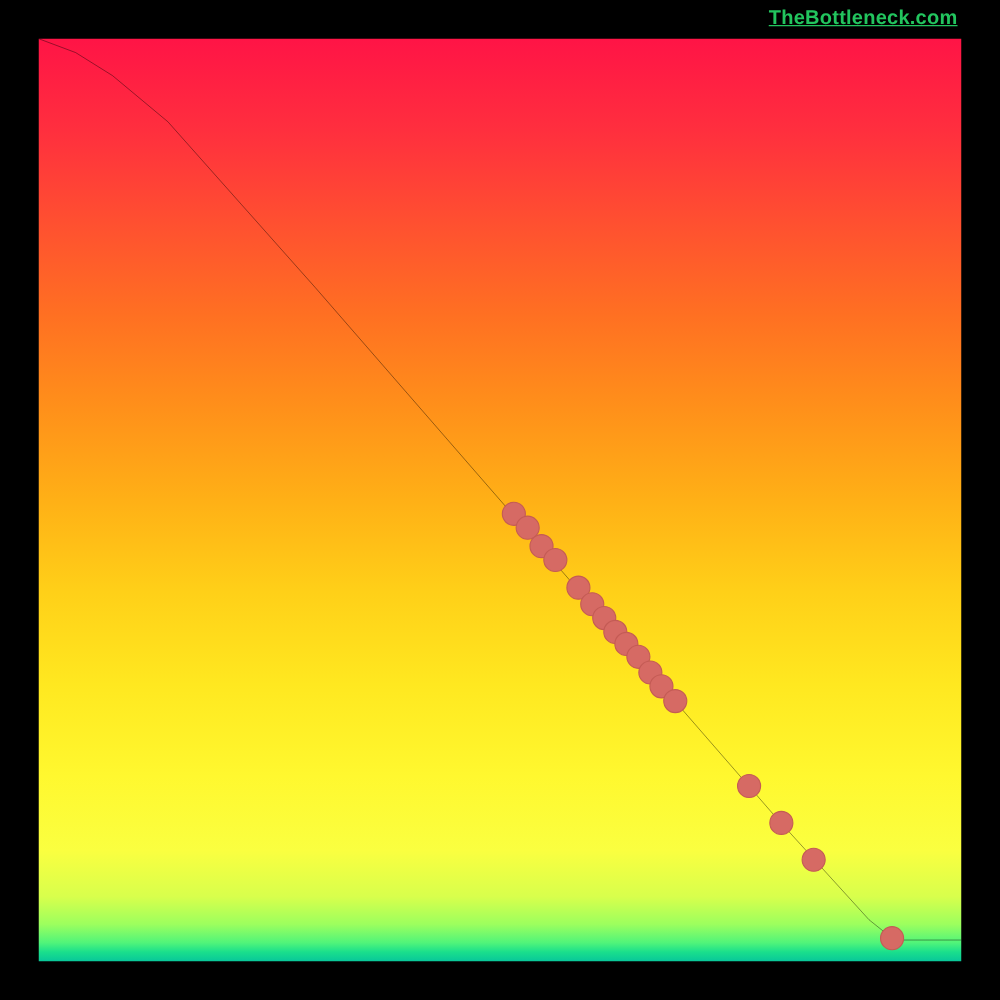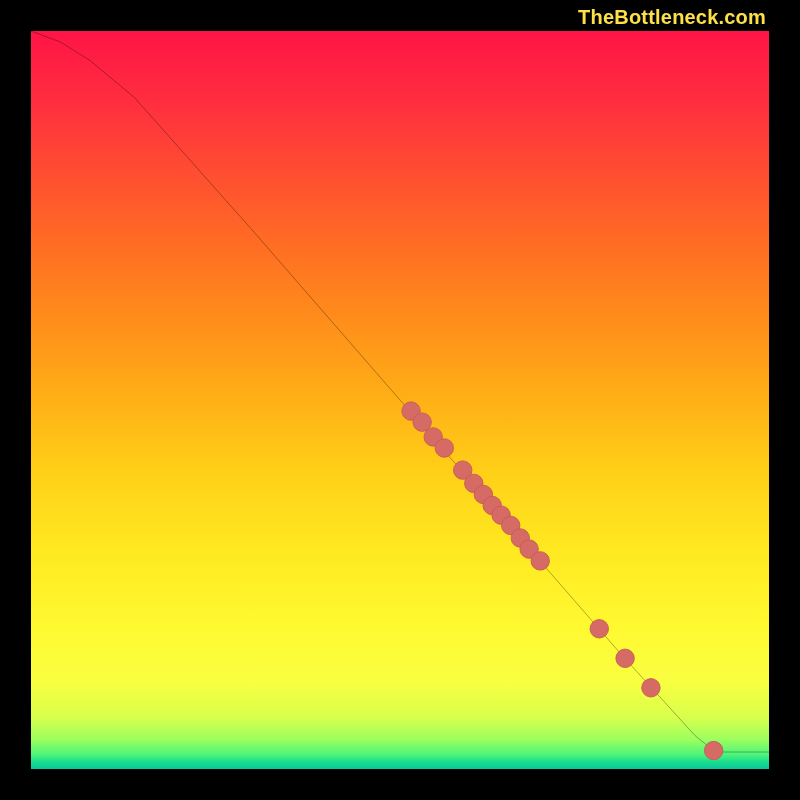--- a/index.html
+++ b/index.html
@@ -39,25 +39,26 @@
       #9cff5e 96%,
       #50f47a 98%,
       #1adf8c 99%,
       #08c79a 100%
     );
   }
   .watermark {
     position: absolute;
     top: 6px;
     right: 34px;
-    font-size: 20px;
+    font-size: 16px;
     font-weight: 600;
-    color: #fde047;
+    color: #22c55e;
     letter-spacing: 0.2px;
     user-select: none;
+    text-decoration: underline;
   }
   svg.curve {
     position: absolute;
     left: 0;
     top: 0;
     width: 738px;
     height: 738px;
     overflow: visible;
   }
 </style>

